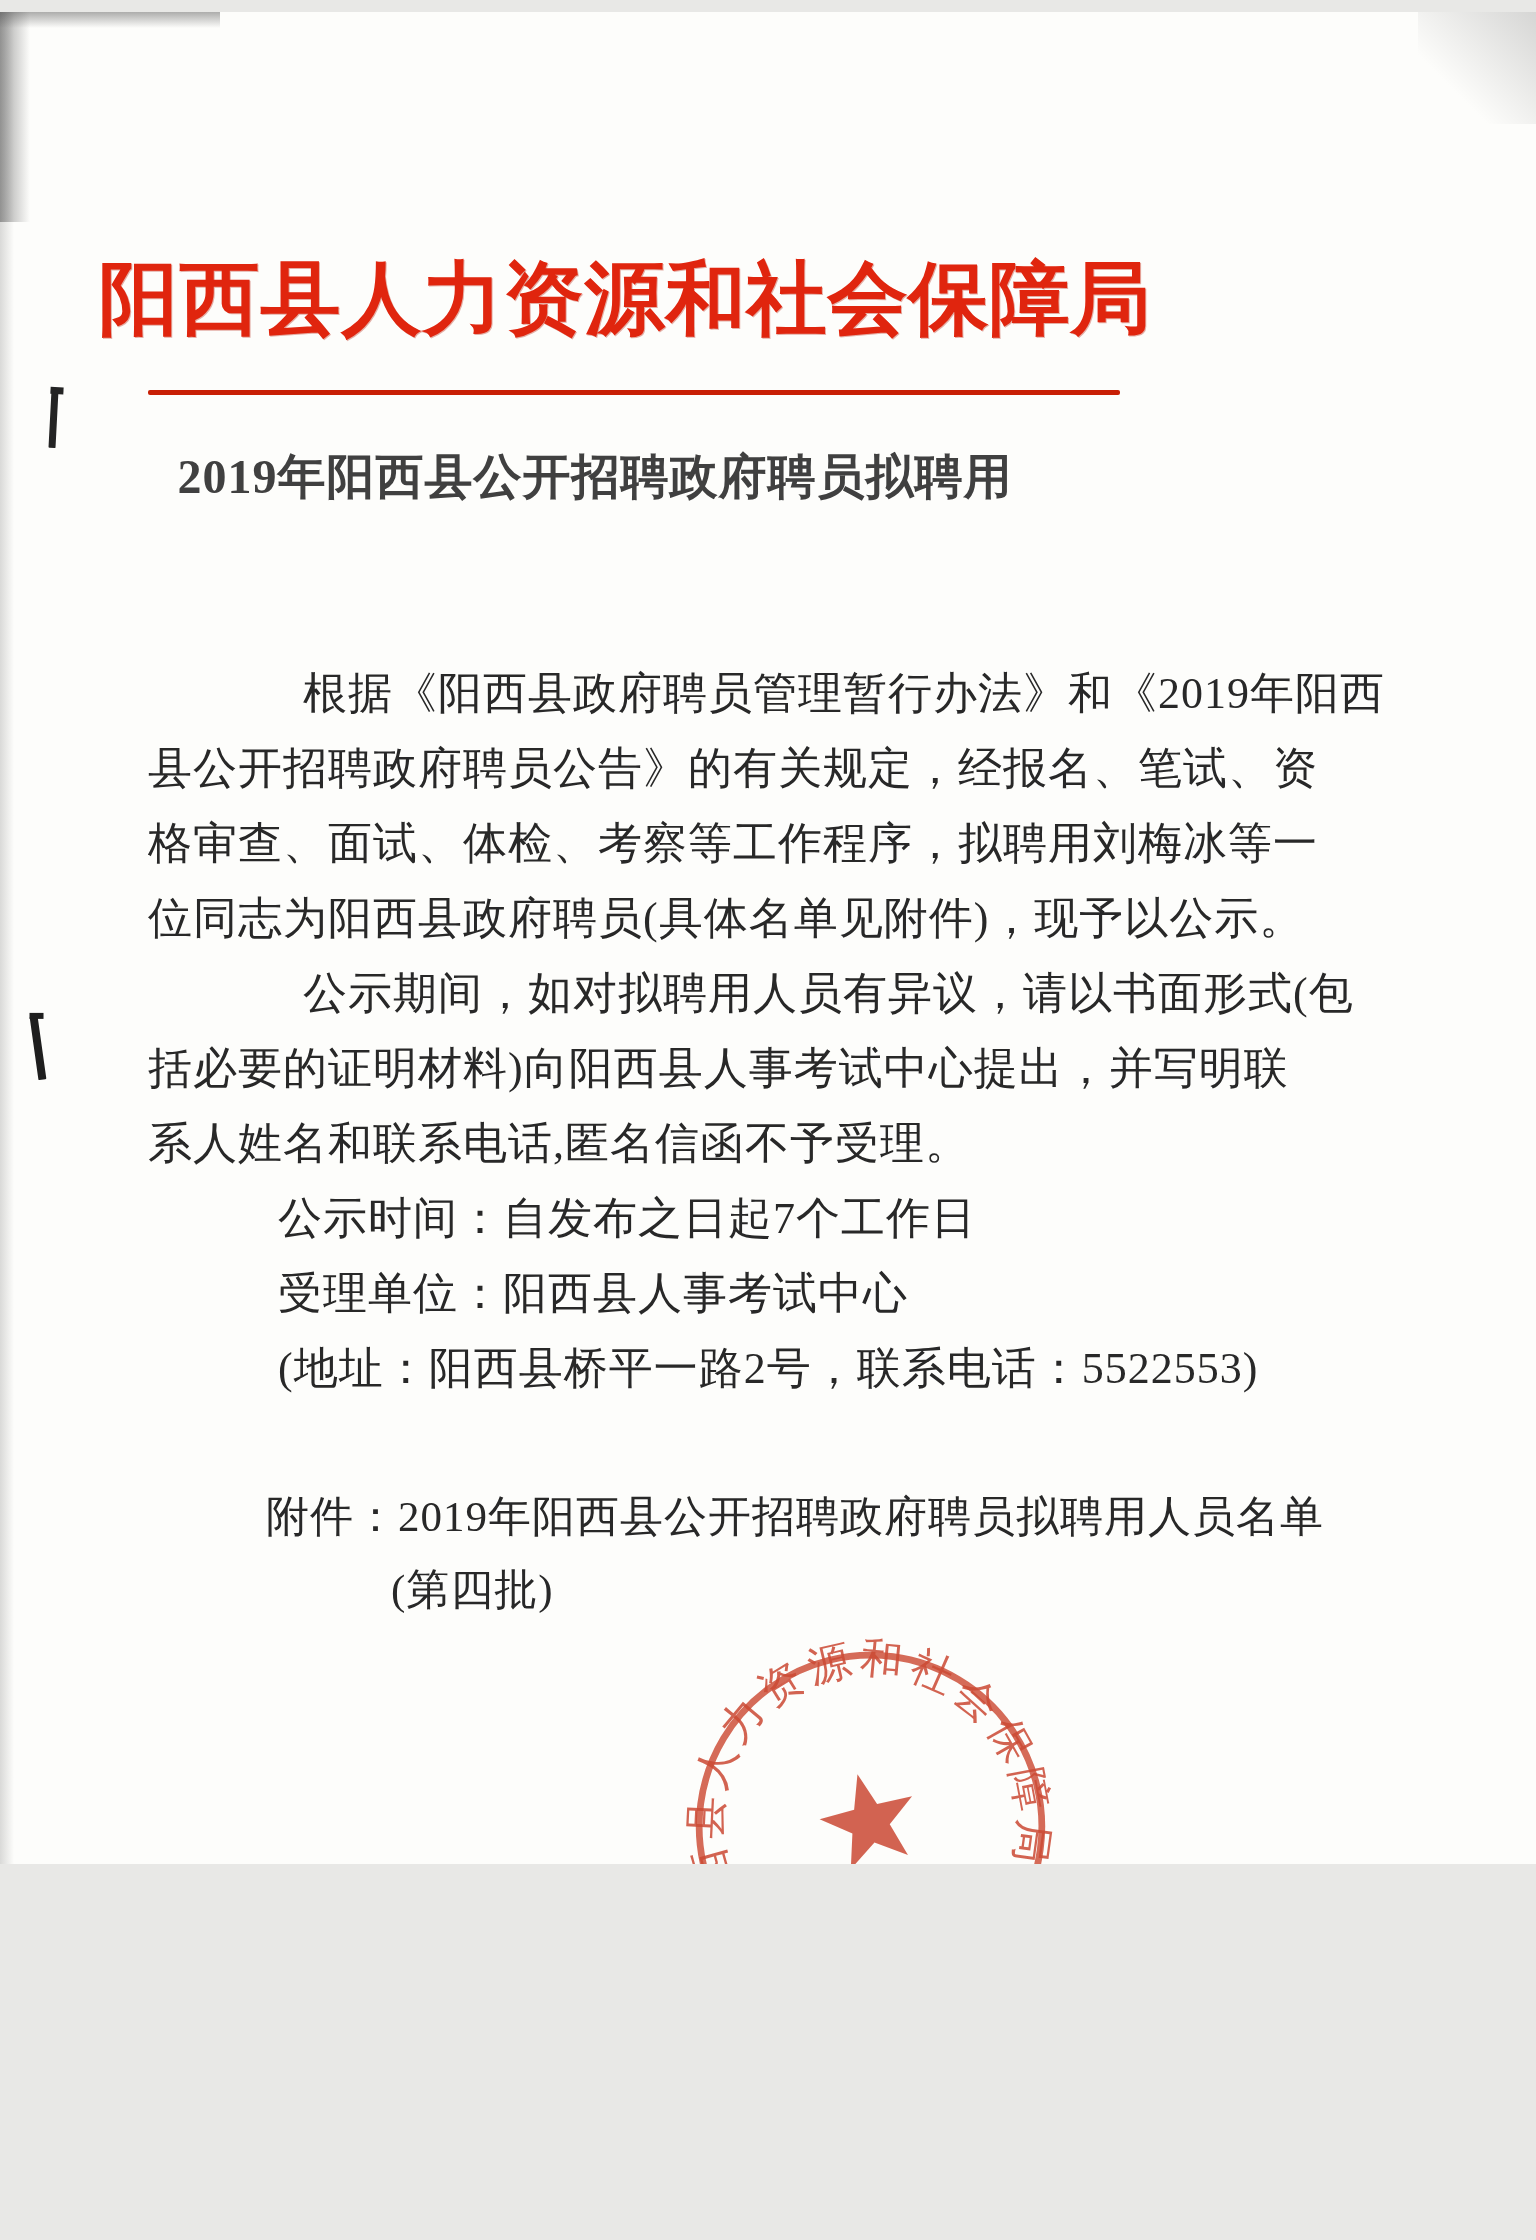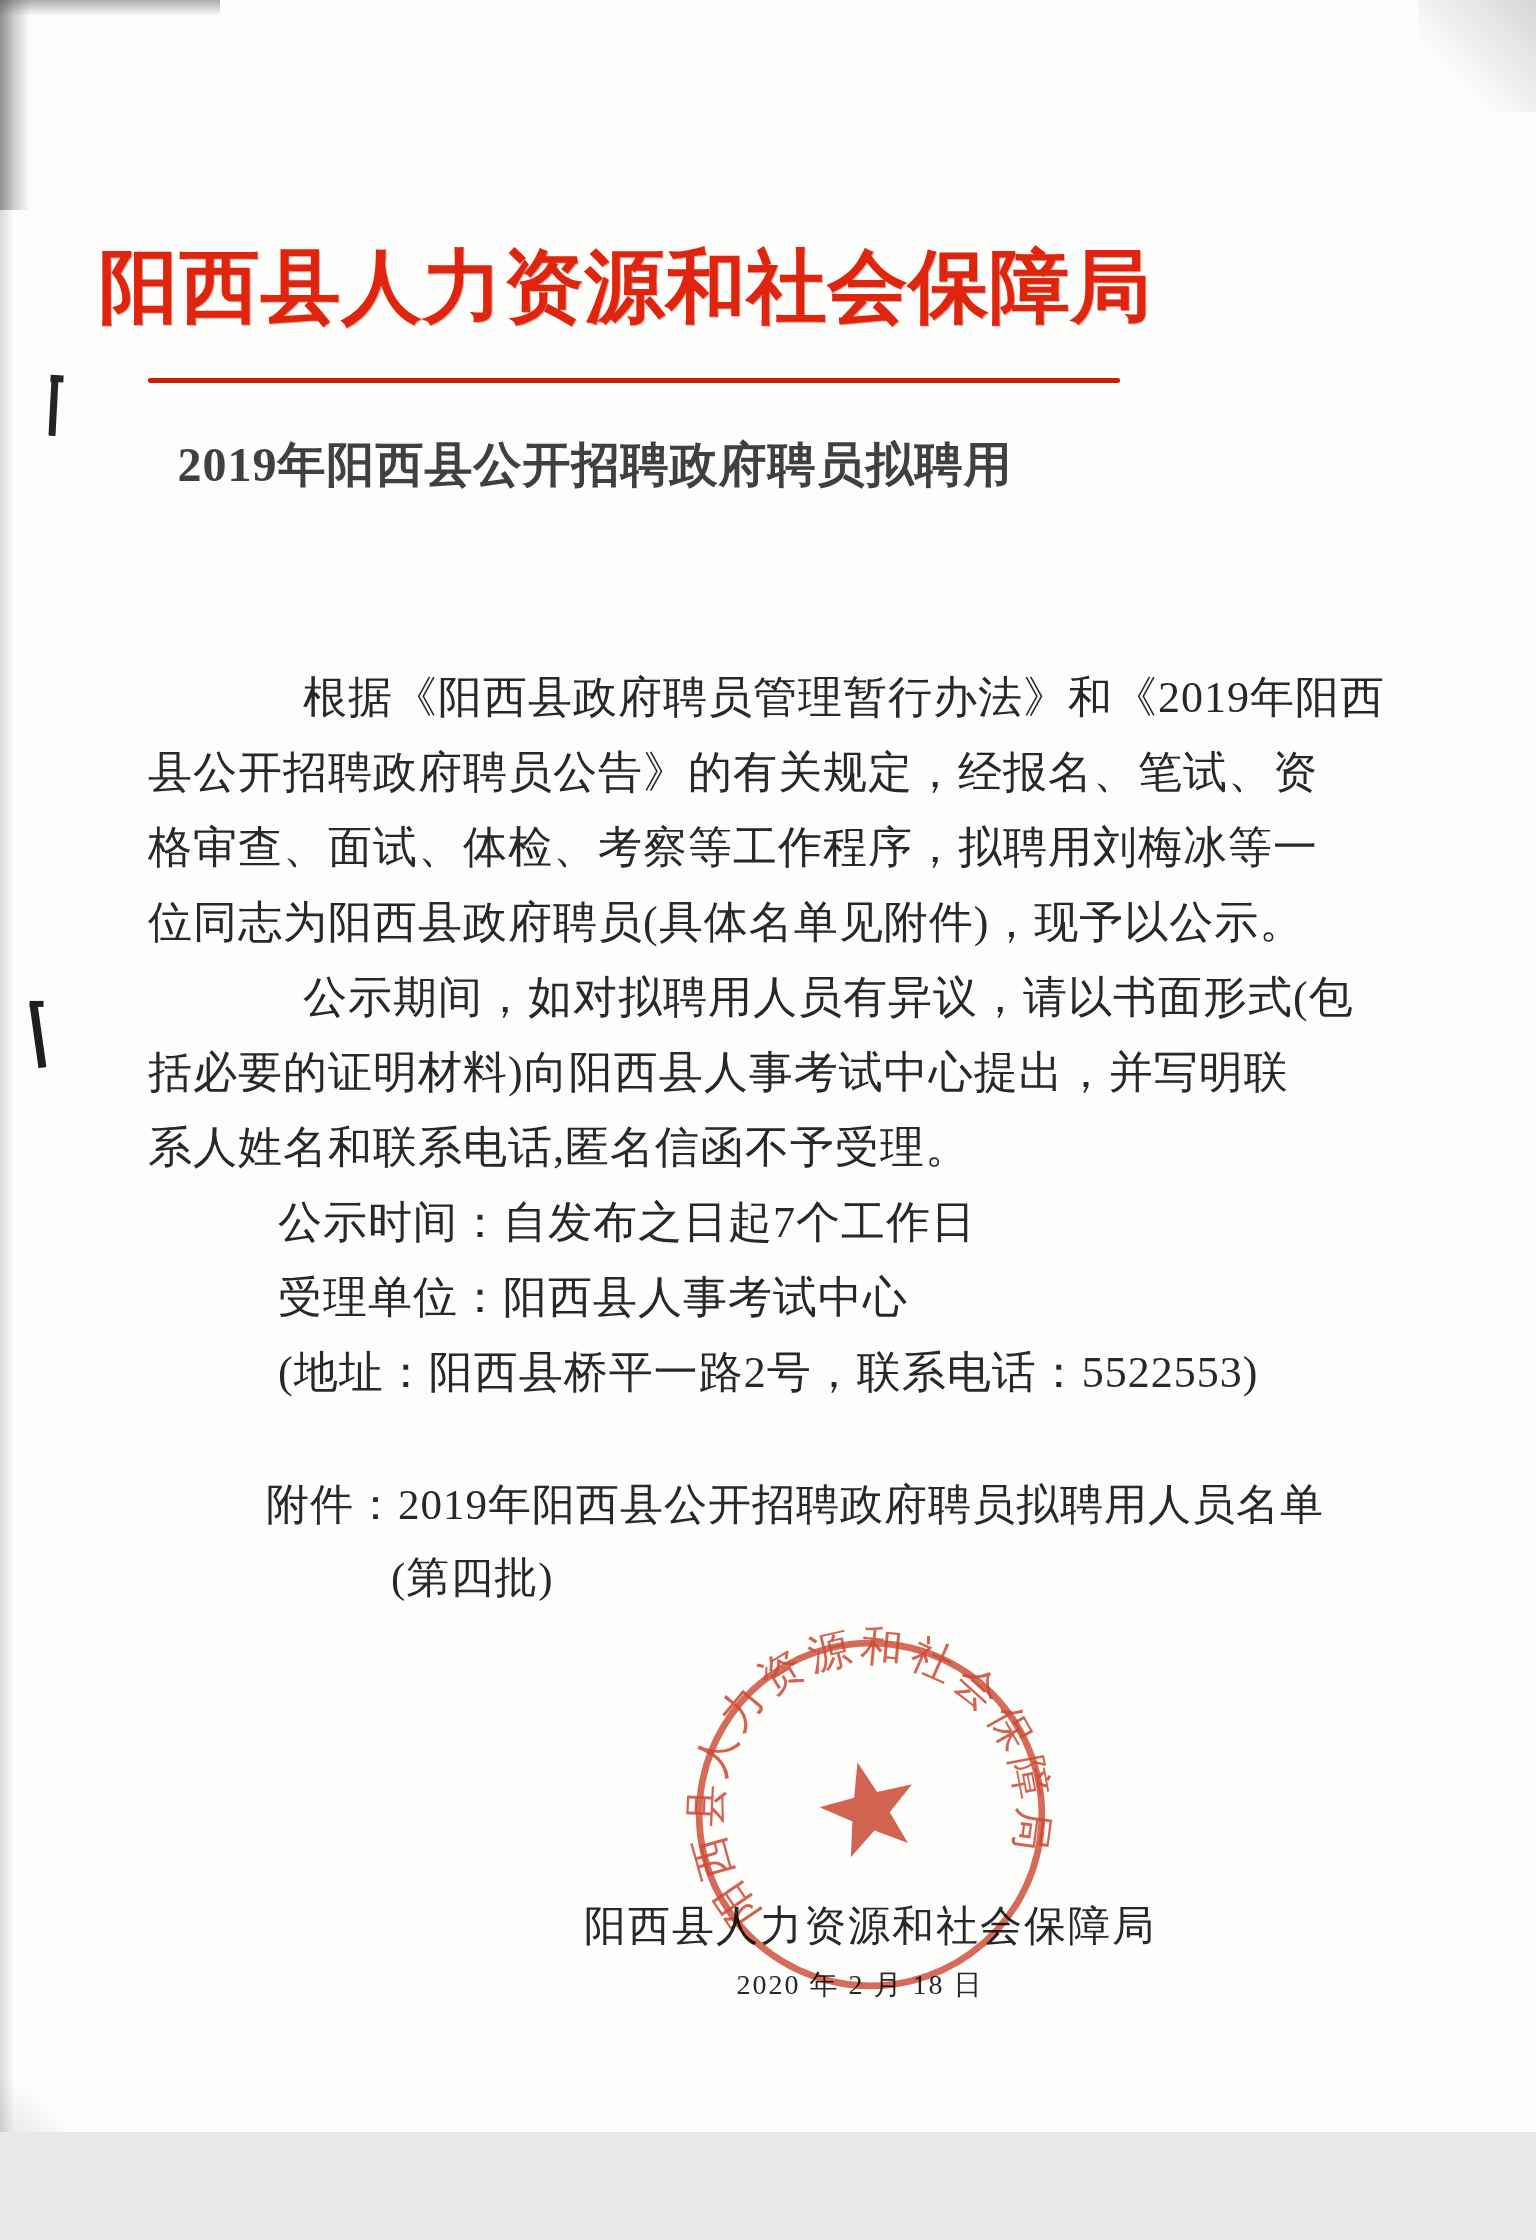--- a/index.html
+++ b/index.html
@@ -1,17 +1,17 @@
 <!DOCTYPE html>
 <html><head>
 <meta charset="utf-8">
 <style>
   html,body { margin:0; padding:0; background:#e8e8e6; }
   .page {
-    position:relative; width:1536px; height:2132px; margin:0 auto;
+    position:relative; width:1536px; height:1852px; margin:12px auto;
     background:#fdfdfb; overflow:hidden;
     font-family:"Liberation Serif", serif; color:#2b2b2b;
   }
 
   
   .letterhead {
     position:absolute; top:234px; left:95px; width:1060px;
     text-align:center; white-space:nowrap;
     font-family:"Liberation Sans", sans-serif; font-weight:bold;
     font-size:80px; letter-spacing:1px; color:#e0250e;
@@ -25,21 +25,21 @@
   
   .doc-title {
     position:absolute; top:428px; left:40px; width:1110px;
     text-align:center; font-family:"Liberation Serif", serif;
     font-weight:bold; font-size:48px; line-height:73px; color:#404040;
     letter-spacing:1px; white-space:nowrap;
   }
 
   
   .body-text {
-    position:absolute; top:660px; left:148px; width:1160px;
+    position:absolute; top:644px; left:148px; width:1160px;
     font-size:44px; line-height:75px; letter-spacing:1px;
     color:#282828; white-space:nowrap;
   }
   .body-text .line { height:75px; }
   .para-indent { padding-left:155px; }
   .info-indent { padding-left:130px; }
 
   
   .attachment {
     position:absolute; top:1468px; left:148px; width:1200px;

